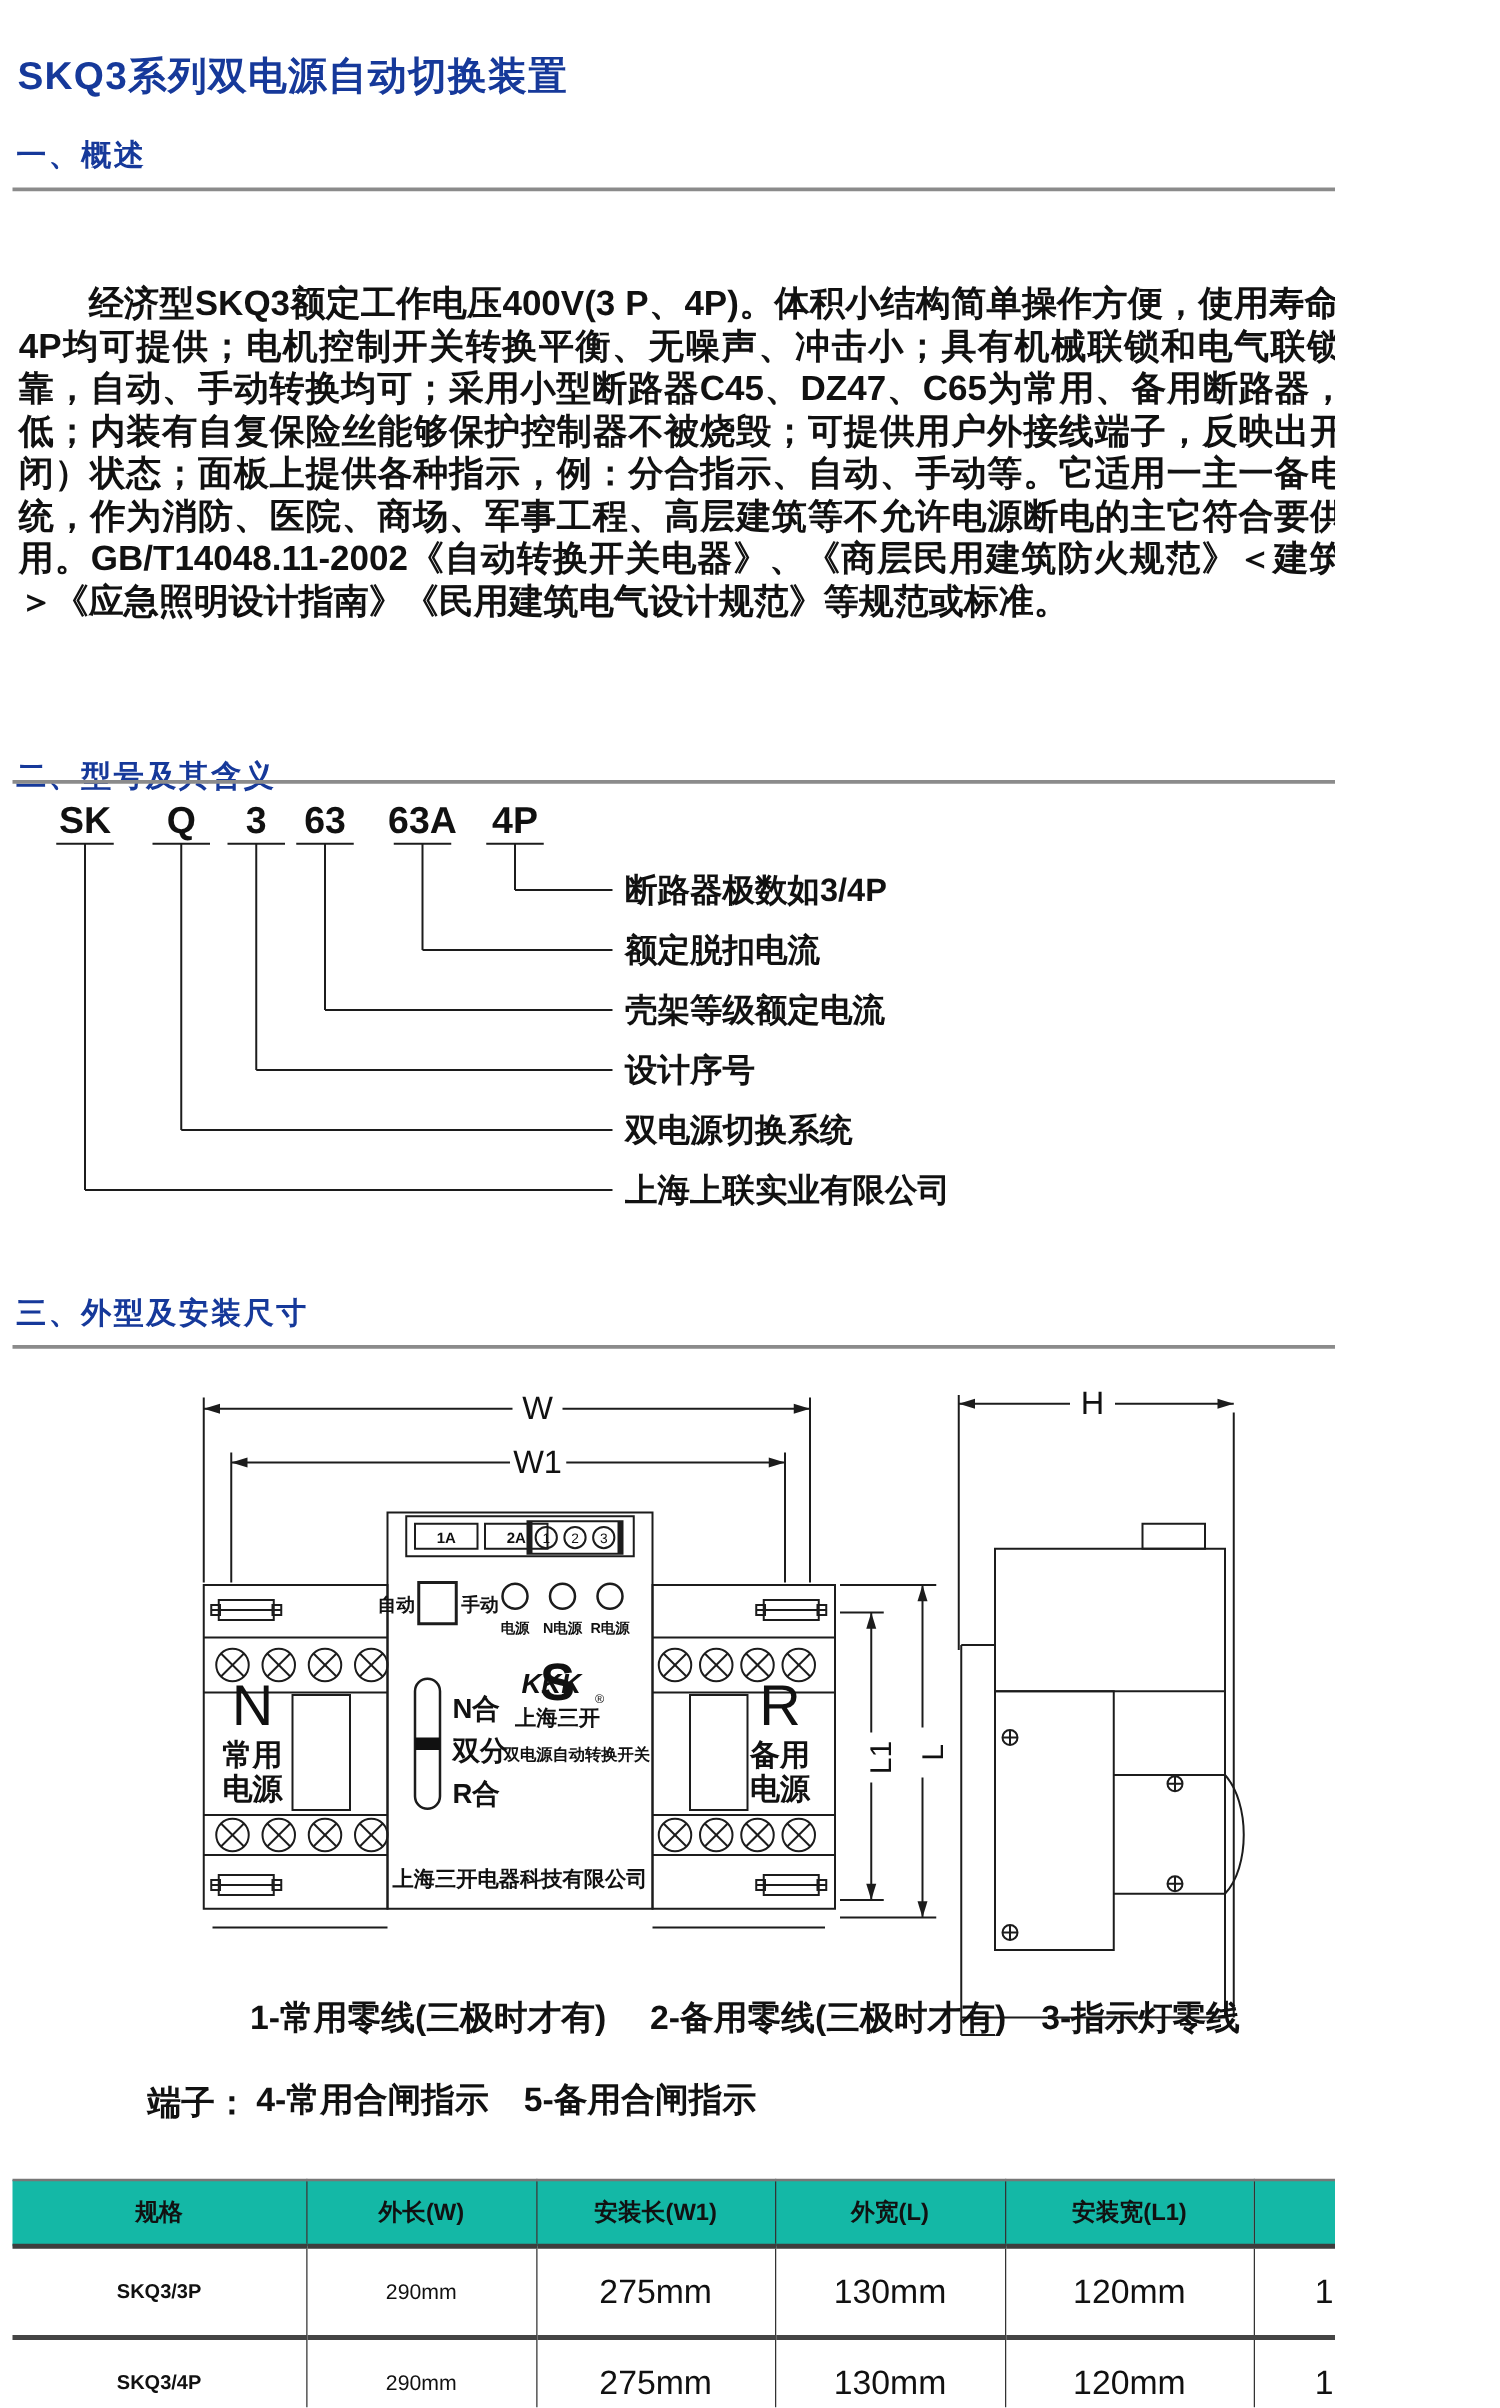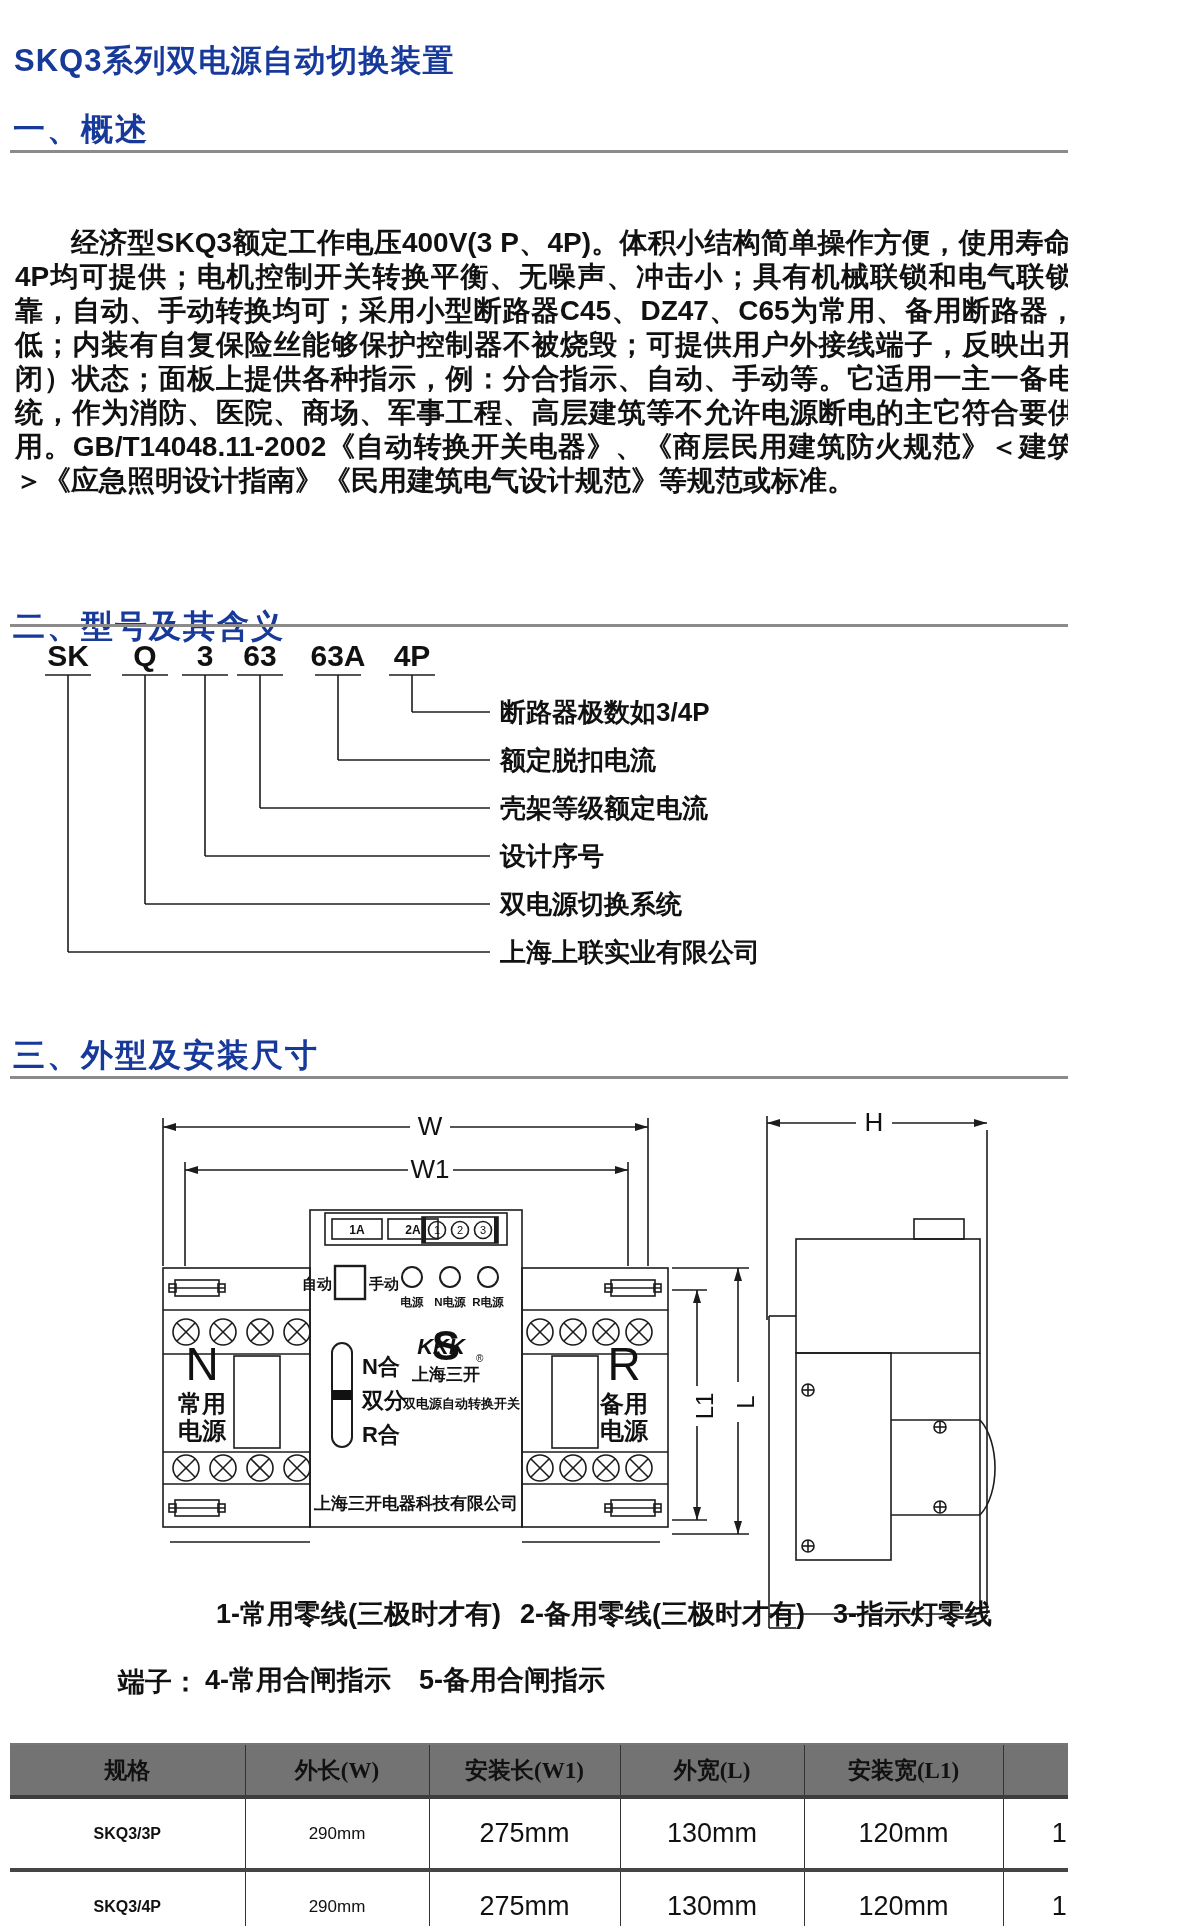--- a/index.html
+++ b/index.html
@@ -1,31 +1,31 @@
 <!DOCTYPE html>
 <html><head>
 <meta charset="utf-8">
 <style>
   html,body{margin:0;padding:0;background:#ffffff;}
   .page{position:relative;width:1068px;height:1926px;background:#ffffff;overflow:hidden;
         font-family:"Liberation Sans","DejaVu Sans",sans-serif;color:#111;}
   .title{position:absolute;left:14px;top:40px;font-size:31px;font-weight:bold;color:#16399a;letter-spacing:1px;}
-  .sec{position:absolute;left:13px;font-size:32px;font-weight:bold;color:#16399a;letter-spacing:2px;}
+  .sec{position:absolute;left:13px;font-size:24px;font-weight:bold;color:#16399a;letter-spacing:2px;}
   .rule{position:absolute;left:10px;width:1180px;height:3px;background:#8b8b8b;}
   .para{position:absolute;left:15px;top:226px;width:1176px;font-size:28px;font-weight:bold;
         line-height:34px;text-align:justify;text-indent:2em;letter-spacing:0px;}
   .term{position:absolute;font-size:27px;font-weight:bold;white-space:nowrap;}
   svg{position:absolute;}
   svg text{font-family:"Liberation Sans","DejaVu Sans",sans-serif;fill:#111;stroke:none;}
   .ln{stroke:#1c1c1c;stroke-width:1.6;fill:none;}
   .ah{fill:#1c1c1c;stroke:none;}
   table.spec{position:absolute;left:10px;top:1743px;width:1180px;border-collapse:collapse;
              table-layout:fixed;text-align:center;border-top:2px solid #777;}
-  .spec th{background:#737373;font-size:23px;font-weight:bold;height:48px;
-           border-bottom:4px solid #3d3d3d;border-left:1px solid #333;border-right:1px solid #333;font-family:Liberation Serif, serif;}
+  .spec th{background:#14b8a6;font-size:19px;font-weight:bold;height:48px;
+           border-bottom:4px solid #3d3d3d;border-left:1px solid #333;border-right:1px solid #333;}
   .spec td{height:67px;border-bottom:4px solid #454545;border-left:1px solid #333;border-right:1px solid #333;}
   .spec th:first-child,.spec td:first-child{border-left:none;}
   .spec th:last-child,.spec td:last-child{border-right:none;}
   td.spec-name{font-weight:bold;font-size:16px;}
   td.v-small{font-size:17px;}
   td.v{font-size:27px;}
 </style>
 </head>
 <body>
 
@@ -250,21 +250,21 @@
       </g>
       <g class="ah">
         <polygon points="757,33 770,29 770,37"></polygon>
           <polygon points="977,33 964,29 964,37"></polygon>
       </g>
       <text x="864" y="41" font-size="26" text-anchor="middle">H</text>
     </g>
   </svg>
 
   <div class="term" style="left:118px;top:1664px;">端子：</div>
-  <div class="term" style="left:216px;top:1596px;">1-常用零线(三极时才有)</div>
+  <div class="term" style="left:200px;top:1596px;">1-常用零线(三极时才有)</div>
   <div class="term" style="left:520px;top:1596px;">2-备用零线(三极时才有)</div>
   <div class="term" style="left:833px;top:1596px;">3-指示灯零线</div>
   <div class="term" style="left:205px;top:1662px;">4-常用合闸指示</div>
   <div class="term" style="left:419px;top:1662px;">5-备用合闸指示</div>
 
   <table class="spec">
     <colgroup>
       <col style="width:235px">
         <col style="width:184px">
         <col style="width:191px">

